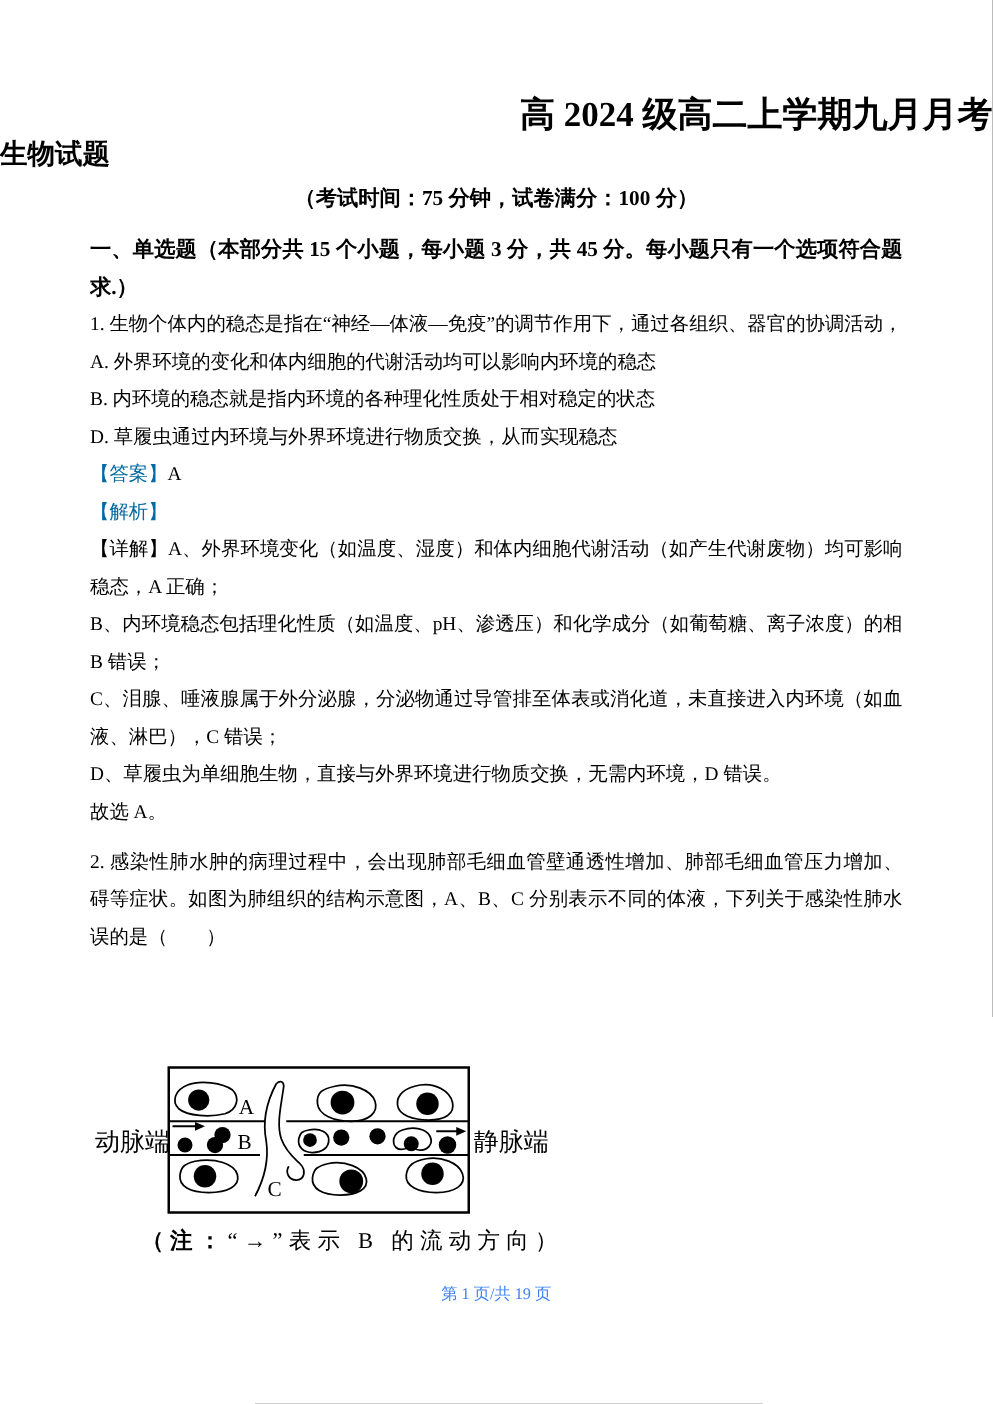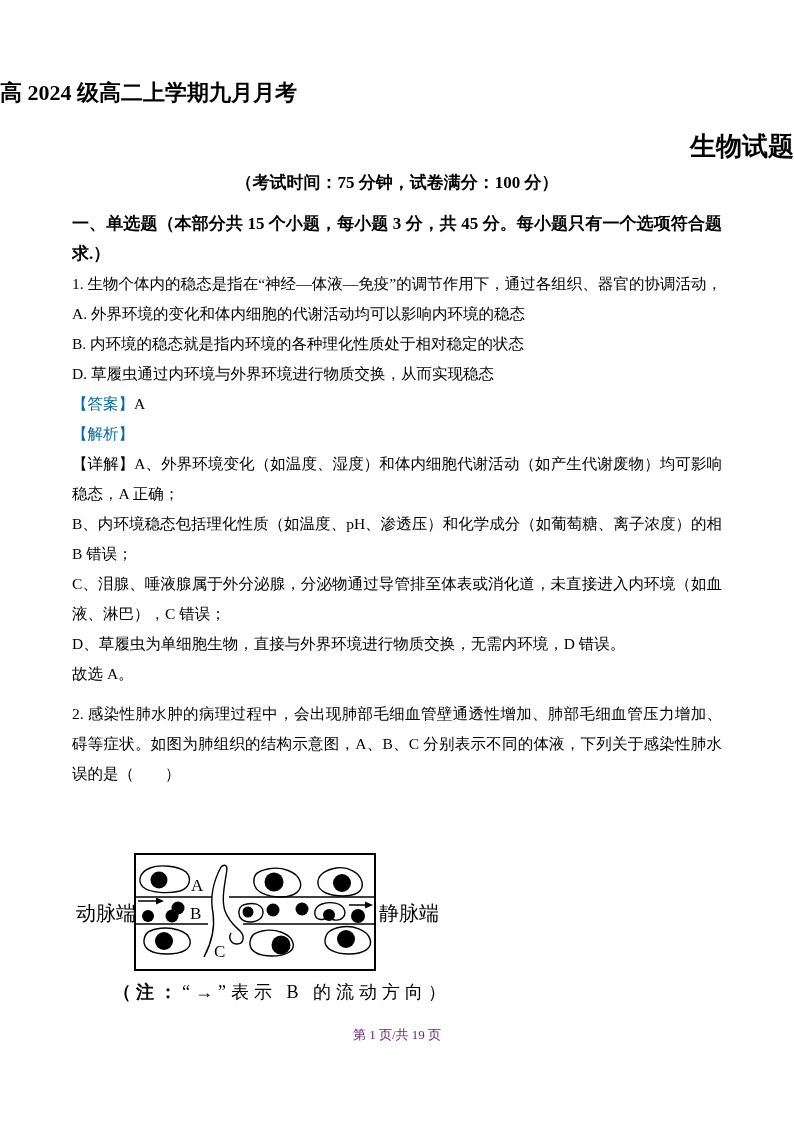--- a/index.html
+++ b/index.html
@@ -7,28 +7,29 @@
     position:relative;
     width:794px;height:1123px;
     margin:0 auto;
     background:#ffffff;
     font-family:"Liberation Serif","DejaVu Serif",serif;
     color:#000;
     overflow:hidden;
   }
   .doc-title{
     margin:0;padding-top:80px;
+    text-align:right;
+    font-size:28px;line-height:26px;
+    font-weight:bold;
+    padding-left:21px;
+  }
+  .doc-subtitle{
+    margin:4px 0 0;
     text-align:left;
     font-size:22px;line-height:26px;
-    font-weight:bold;
-  }
-  .doc-subtitle{
-    margin:28px 0 0;
-    text-align:right;
-    font-size:26px;line-height:26px;
     font-weight:bold;
   }
   .exam-info{
     margin:12px 0 0;
     text-align:center;
     font-size:17px;line-height:21px;
     font-weight:bold;
   }
   .body-lines{
     margin:16px 72px 0 72px;
@@ -47,21 +48,21 @@
   .fig-caption{
     position:absolute;left:113px;top:981px;
     font-size:18px;line-height:22px;
     letter-spacing:5px;
     white-space:nowrap;
   }
   .fig-caption .cap-bold{font-weight:bold;}
   .page-footer{
     position:absolute;left:0;top:1026px;width:794px;
     text-align:center;
-    font-size:13px;color:#701a75;
+    font-size:13px;color:#3b82f6;
   }
 </style>
 </head>
 <body>
 
 <div class="page">
 
   <h1 class="doc-title">高 2024 级高二上学期九月月考</h1>
   <h2 class="doc-subtitle">生物试题</h2>
   <div class="exam-info">（考试时间：75 分钟，试卷满分：100 分）</div>

